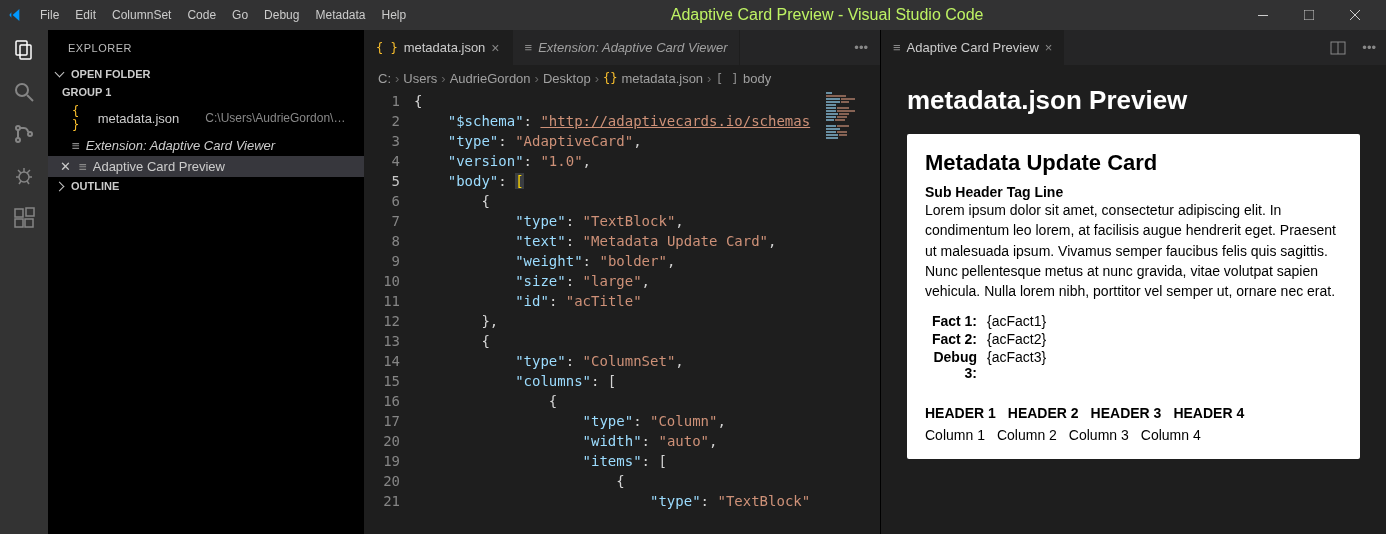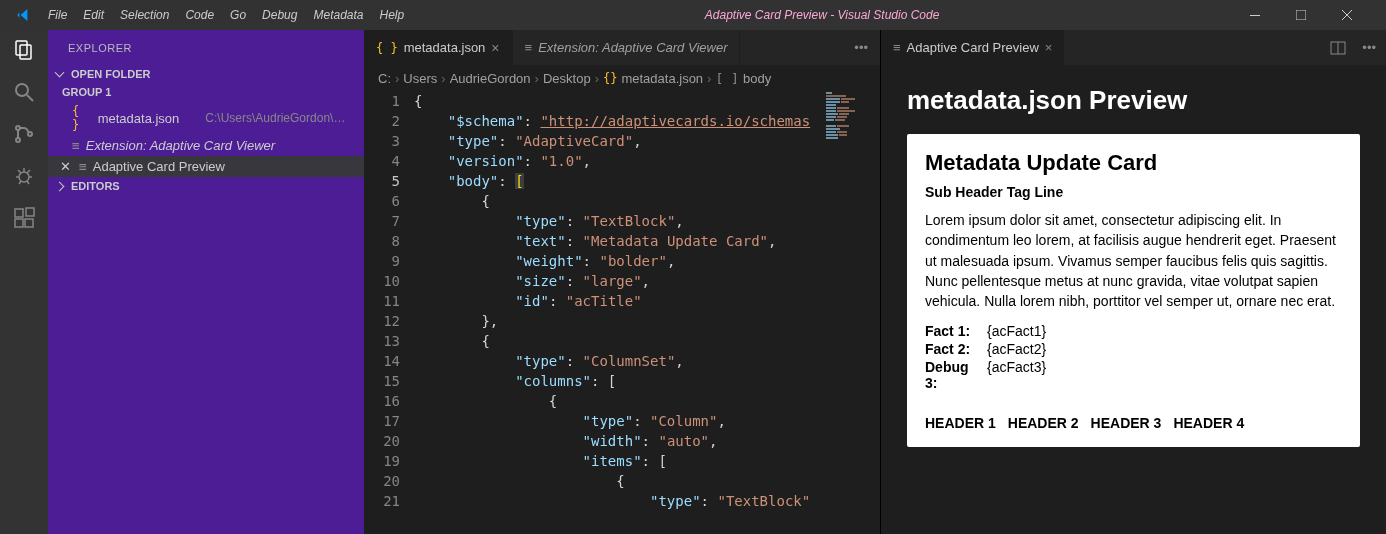--- a/index.html
+++ b/index.html
@@ -1,28 +1,28 @@
 <!DOCTYPE html>
 <html><head>
 <meta charset="utf-8">
 <style>
 * { margin: 0; padding: 0; box-sizing: border-box; }
 body { font-family: "Segoe UI", sans-serif; font-size: 13px; color: #cccccc; background: #1e1e1e; width: 1386px; height: 534px; overflow: hidden; display: flex; flex-direction: column; }
-.titlebar { height: 30px; background: #323233; display: flex; align-items: center; padding: 0 16px; font-style: italic; }
+.titlebar { height: 30px; background: #323233; display: flex; align-items: center; padding: 0 8px; }
 .titlebar .vscode-icon { width: 16px; height: 16px; margin-right: 8px; }
 .menu-items { display: flex; gap: 0; }
 .menu-item { padding: 4px 8px; font-size: 12px; cursor: pointer; }
-.title-center { flex: 1; text-align: center; font-size: 12px; color: #f9a8d4; }
+.title-center { flex: 1; text-align: center; font-size: 16px; color: #bef264; }
 .win-controls { display: flex; gap: 0; }
 .win-btn { width: 46px; height: 30px; display: flex; align-items: center; justify-content: center; cursor: pointer; }
 .main { flex: 1; display: flex; }
 .activitybar { width: 48px; background: #333333; display: flex; flex-direction: column; align-items: center; padding-top: 8px; gap: 18px; }
 .act-icon { width: 24px; height: 24px; color: #858585; cursor: pointer; }
 .act-icon.active { color: #ffffff; }
-.sidebar { width: 316px; background: #4c1d95; display: flex; flex-direction: column; }
+.sidebar { width: 316px; background: #000000; display: flex; flex-direction: column; }
 .sb-header { height: 35px; display: flex; align-items: center; padding: 0 20px; font-size: 11px; color: #bbbbbb; letter-spacing: 0.5px; }
 .sb-section { display: flex; align-items: center; padding: 3px 8px; font-size: 11px; font-weight: bold; cursor: pointer; gap: 4px; }
 .sb-group { padding: 3px 14px; font-size: 11px; font-weight: bold; color: #cccccc; }
 .sb-item { display: flex; align-items: center; padding: 3px 14px 3px 24px; font-size: 13px; cursor: pointer; gap: 6px; }
 .sb-item.active { background: #37373d; }
 .sb-item .path { color: #888888; font-size: 12px; margin-left: 20px; overflow: hidden; text-overflow: ellipsis; white-space: nowrap; }
 .sb-item .italic { font-style: italic; }
 .editor-area { flex: 1; display: flex; flex-direction: column; background: #1e1e1e; position: relative; }
 .tabs { height: 35px; background: #252526; display: flex; align-items: stretch; }
 .tab { display: flex; align-items: center; padding: 0 12px; gap: 6px; font-size: 13px; border-right: 1px solid #1e1e1e; cursor: pointer; }
@@ -46,44 +46,44 @@
 .mm-line { height: 2px; margin: 1px 0; display: flex; gap: 1px; }
 .mm-seg { height: 2px; }
 .preview-pane { width: 506px; background: #1e1e1e; display: flex; flex-direction: column; border-left: 1px solid #000000; }
 .pv-tabs { height: 35px; background: #252526; display: flex; align-items: stretch; }
 .pv-tab { display: flex; align-items: center; padding: 0 12px; gap: 6px; font-size: 13px; background: #1e1e1e; cursor: pointer; }
 .pv-actions { margin-left: auto; display: flex; align-items: center; padding: 0 10px; gap: 16px; color: #888888; }
 .pv-body { flex: 1; padding: 20px 26px; overflow: auto; }
 .pv-title { font-size: 26px; font-weight: bold; color: #ffffff; margin-bottom: 18px; }
 .card { background: #ffffff; color: #000000; padding: 16px 18px; border-radius: 2px; }
 .card-h1 { font-size: 22px; font-weight: 600; margin-bottom: 8px; }
-.card-sub { font-size: 14px; font-weight: 600; margin-bottom: 10px; }
+.card-sub { font-size: 14px; font-weight: 600; }
 .card-p { font-size: 14px; line-height: 1.45; margin-bottom: 12px; }
 .card-fact { font-size: 14px; margin: 2px 0; display: flex; gap: 10px; }
-.card-fact .fl { font-weight: bold; width: 52px; }
+.card-fact .fl { font-weight: bold; width: 52px; text-align: right; }
 .card-headers { margin-top: 24px; display: flex; gap: 12px; font-weight: bold; font-size: 14px; }
 .card-cols { display: flex; gap: 12px; font-size: 14px; margin-top: 6px; }
 .chev::before { content: ''; display: inline-block; width: 6px; height: 6px; border-right: 1.3px solid #c5c5c5; border-bottom: 1.3px solid #c5c5c5; transform: rotate(45deg); margin-right: 4px; position: relative; top: -2px; }
 .chev.right::before { transform: rotate(-45deg); top: 0; }
 .json-icon { color: #fbc02d; font-family: Consolas, monospace; font-size: 12px; }
 svg { display: block; }
 </style>
 </head>
 <body>
 
 <div class="titlebar">
   <span class="vscode-icon">
     <svg viewBox="0 0 24 24" fill="#0098ff">
         <path d="M17 3l-10 9 10 9V3z M5 8l-3 4 3 4V8z"></path>
       </svg>
   </span>
   <div class="menu-items">
     <span class="menu-item">File</span>
     <span class="menu-item">Edit</span>
-    <span class="menu-item">Selection</span>
+    <span class="menu-item">ColumnSet</span>
     <span class="menu-item">Code</span>
     <span class="menu-item">Go</span>
     <span class="menu-item">Debug</span>
     <span class="menu-item">Metadata</span>
     <span class="menu-item">Help</span>
   </div>
   <div class="title-center">Adaptive Card Preview - Visual Studio Code</div>
   <div class="win-controls">
     <div class="win-btn">
         <svg width="10" height="1">
@@ -165,21 +165,21 @@
       <span style="font-family:monospace;color:#888;">≡</span>
       <span class="italic">Extension: Adaptive Card Viewer</span>
     </div>
     <div class="sb-item active">
       <span style="margin-left:-12px;margin-right:2px;">✕</span>
       <span style="font-family:monospace;color:#888;">≡</span>
       <span>Adaptive Card Preview</span>
     </div>
     <div class="sb-section">
         <span class="chev right"></span>
-        <span>EDITORS</span>
+        <span>OUTLINE</span>
       </div>
   </div>
 
   <div class="editor-area">
     <div class="tabs">
       <div class="tab active">
         <span class="json-icon">{ }</span>
         <span>metadata.json</span>
         <span class="close-x">×</span>
       </div>
@@ -345,16 +345,22 @@
         <div class="card-fact">
             <span class="fl">Debug 3:</span>
             <span>{acFact3}</span>
           </div>
         <div class="card-headers">
           <span>HEADER 1</span>
             <span>HEADER 2</span>
             <span>HEADER 3</span>
             <span>HEADER 4</span>
         </div>
+        <div class="card-cols">
+          <span>Column 1</span>
+            <span>Column 2</span>
+            <span>Column 3</span>
+            <span>Column 4</span>
+        </div>
       </div>
     </div>
   </div>
 </div>
 
 </body></html>

